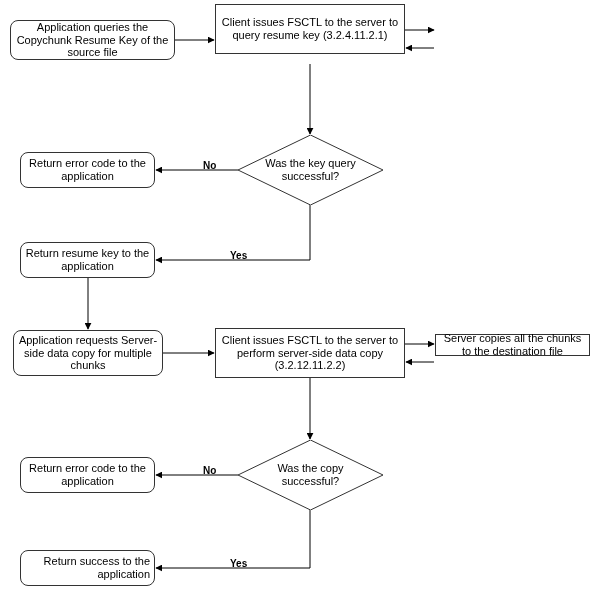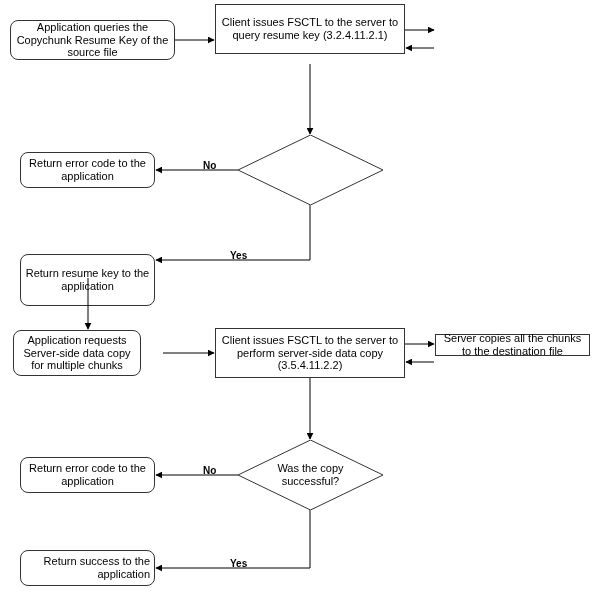--- a/index.html
+++ b/index.html
@@ -69,35 +69,36 @@
     <span>Application queries the Copychunk Resume Key of the source file</span>
   </div>
   <div class="node process" style="left:215px; top:4px; width:190px; height:50px;">
     <span>Client issues FSCTL to the server to query resume key (3.2.4.11.2.1)</span>
   </div>
 
   <div class="node decision" style="left:238px; top:135px; width:145px; height:70px;">
     <svg viewBox="0 0 145 70" preserveAspectRatio="none">
       <polygon points="72.5,0 145,35 72.5,70 0,35" fill="#fff" stroke="#333" stroke-width="1"></polygon>
     </svg>
+    <span class="txt">Was the key query successful?</span>
   </div>
 
   <div class="node terminator" style="left:20px; top:152px; width:135px; height:36px;">
     <span>Return error code to the application</span>
   </div>
 
-  <div class="node terminator" style="left:20px; top:242px; width:135px; height:52px;margin-top:12px;">
+  <div class="node terminator" style="left:20px; top:242px; width:135px; height:36px;">
     <span>Return resume key to the application</span>
   </div>
 
-  <div class="node terminator" style="left:13px; top:330px; width:128px; height:46px;">
+  <div class="node terminator" style="left:13px; top:330px; width:150px; height:46px;">
     <span>Application requests Server-side data copy for multiple chunks</span>
   </div>
   <div class="node process" style="left:215px; top:328px; width:190px; height:50px;">
-    <span>Client issues FSCTL to the server to perform server-side data copy (3.5.4.11.2.2)</span>
+    <span>Client issues FSCTL to the server to perform server-side data copy (3.2.12.11.2.2)</span>
   </div>
   <div class="node process" style="left:435px; top:334px; width:155px; height:22px;">
     <span>Server copies all the chunks to the destination file</span>
   </div>
 
   <div class="node decision" style="left:238px; top:440px; width:145px; height:70px;">
     <svg viewBox="0 0 145 70" preserveAspectRatio="none">
       <polygon points="72.5,0 145,35 72.5,70 0,35" fill="#fff" stroke="#333" stroke-width="1"></polygon>
     </svg>
     <span class="txt">Was the copy successful?</span>

